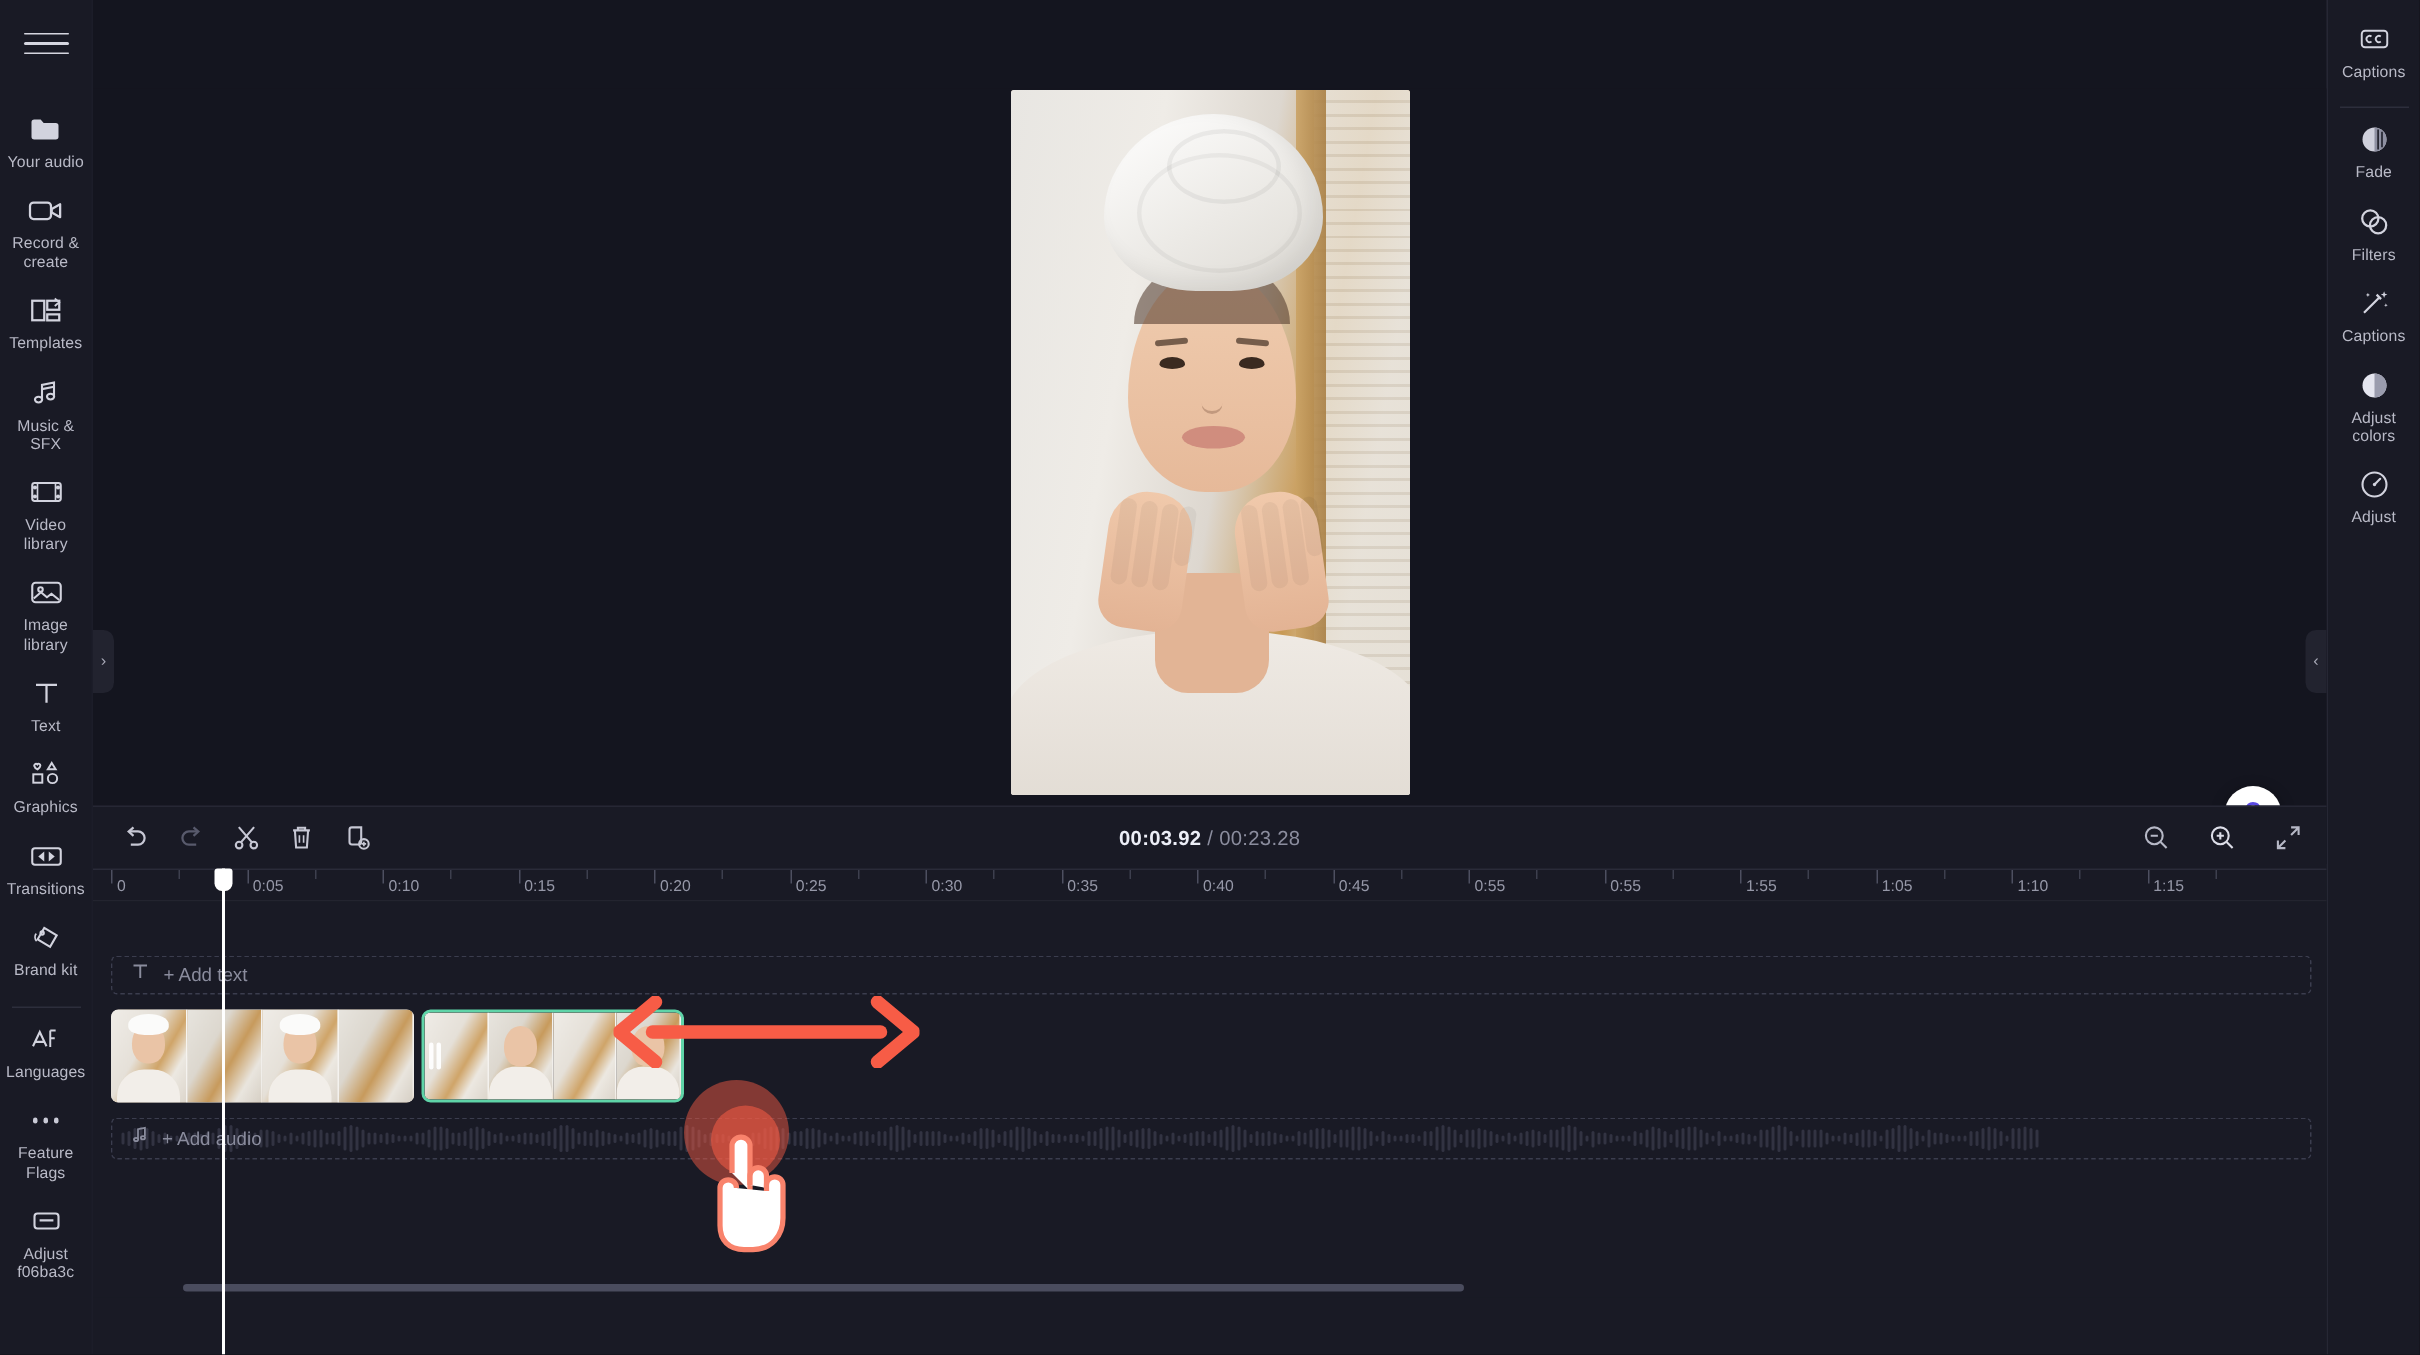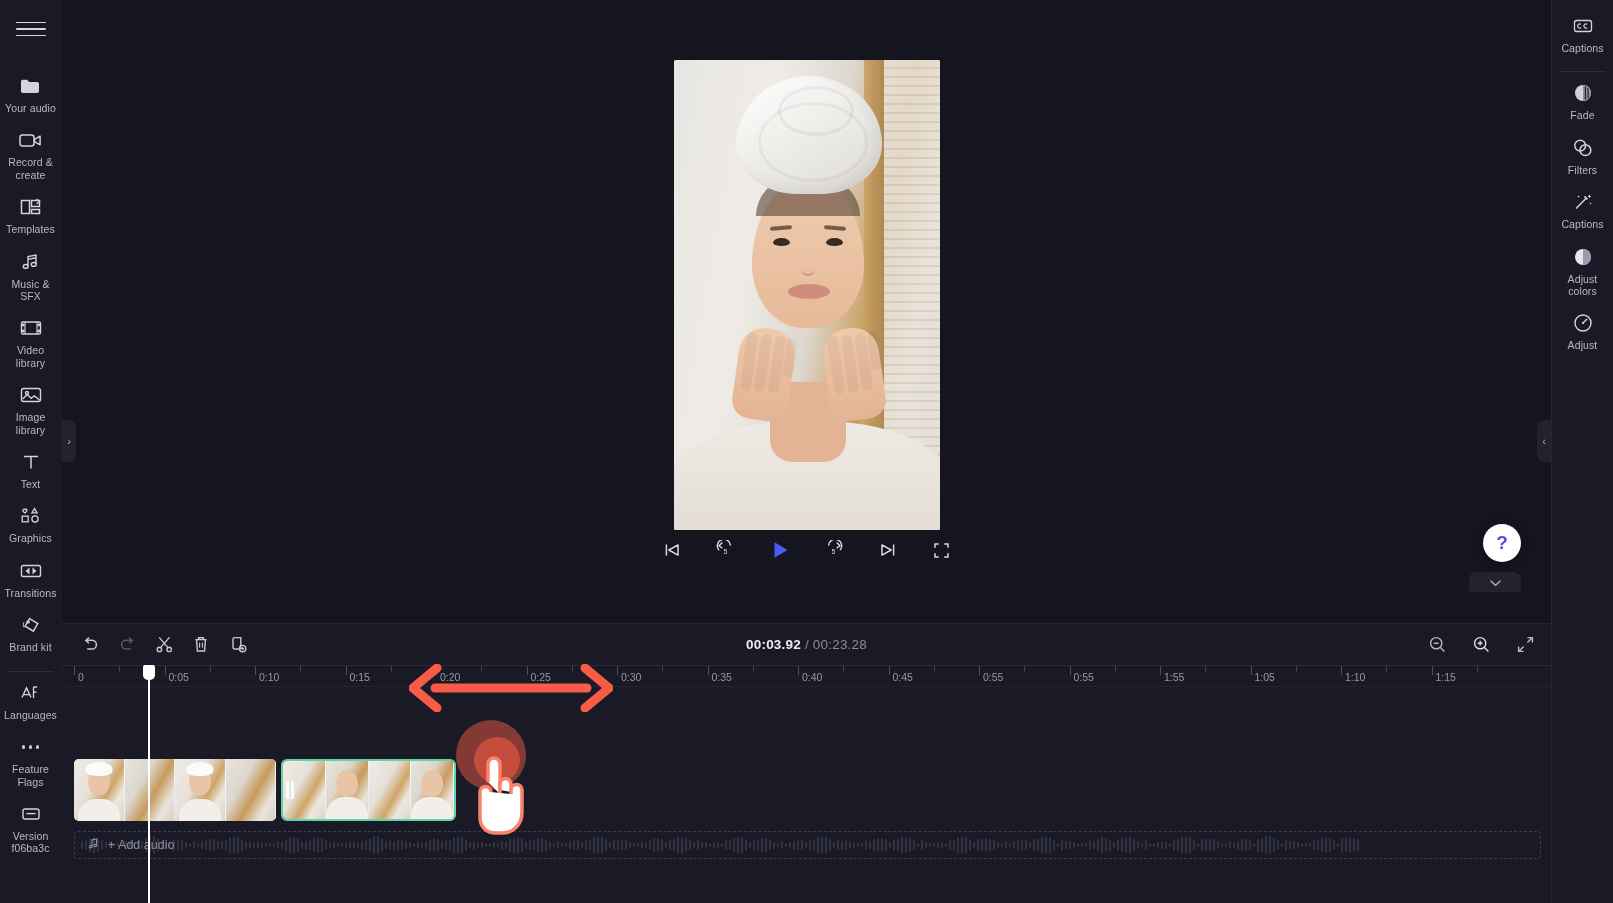--- a/index.html
+++ b/index.html
@@ -136,21 +136,21 @@
   }
   .side-handle {
     position:absolute; width:14px; height:42px; background:#22232f;
     display:flex; align-items:center; justify-content:center; cursor:pointer; color:#a9aab8;
     font-size:11px;
   }
   .side-handle.left { left:62px; top:420px; border-radius:0 7px 7px 0; }
   .side-handle.right { right:62px; top:420px; border-radius:7px 0 0 7px; }
 
   
-  .timeline { position:absolute; left:62px; right:62px; bottom:0; height:280px; background:#191a25; border-top:1px solid #262734; }
+  .timeline { position:absolute; left:62px; right:62px; bottom:0; height:366px; background:#191a25; border-top:1px solid #262734; }
   .tl-toolbar { position:relative; height:41px; display:flex; align-items:center; }
   .tool-icons { display:flex; align-items:center; gap:9px; padding-left:14px; }
   .tool-btn { width:28px; height:28px; display:flex; align-items:center; justify-content:center;
     cursor:pointer; border-radius:4px; }
   .tl-time {
     position:absolute; left:50%; transform:translateX(-50%);
     font-size:13.5px; letter-spacing:.2px;
   }
   .tl-time .cur { color:#eceef7; font-weight:bold; }
   .tl-time .tot { color:#8b8d9e; }
@@ -356,21 +356,21 @@
       <span class="rail-label">Feature Flags</span>
     </div>
 
     <div class="rail-item">
       <span class="rail-icon">
         <svg width="24" height="18" viewBox="0 0 24 18" fill="none" stroke="#d2d3de" stroke-width="1.4">
           <rect x="4" y="4" width="16" height="10" rx="2"></rect>
           <path d="M7.4 8.6h9.2"></path>
         </svg>
       </span>
-      <span class="rail-label">Version f06ba3c</span>
+      <span class="rail-label">Adjust f06ba3c</span>
     </div>
   </div>
 
 
   <div class="ratio-badge">9:16</div>
 
   <div class="right-rail">
     <div class="rail-item">
       <span class="rail-icon">
         <svg width="24" height="18" viewBox="0 0 24 18" fill="none" stroke="#d2d3de" stroke-width="1.3">
@@ -637,20 +637,28 @@
         <div class="tick" style="left: 1279px;"></div>
         <div class="tick-lbl" style="left: 1279px;">1:10</div>
         <div class="tick minor" style="left: 1324.25px;"></div>
         <div class="tick" style="left: 1369.5px;"></div>
         <div class="tick-lbl" style="left: 1369.5px;">1:15</div>
         <div class="tick minor" style="left: 1414.75px;"></div>
       </div>
 
     <div class="tracks">
 
+      <div class="track-text">
+        <span>
+          <svg width="13" height="13" viewBox="0 0 13 13" fill="none" stroke="#8a8c9d" stroke-width="1.3">
+            <path d="M2 2.6h9M6.5 2.6v8.4"></path>
+          </svg>
+        </span>
+        <span class="lbl">+ Add text</span>
+      </div>
 
       <div class="track-video">
         <div class="clip one">
           <div class="thumbs">
             <div class="th th-a">
                 <div class="th-body"></div>
                 <div class="th-face"></div>
                 <div class="th-towel"></div>
               </div>
             <div class="th th-b"></div>

